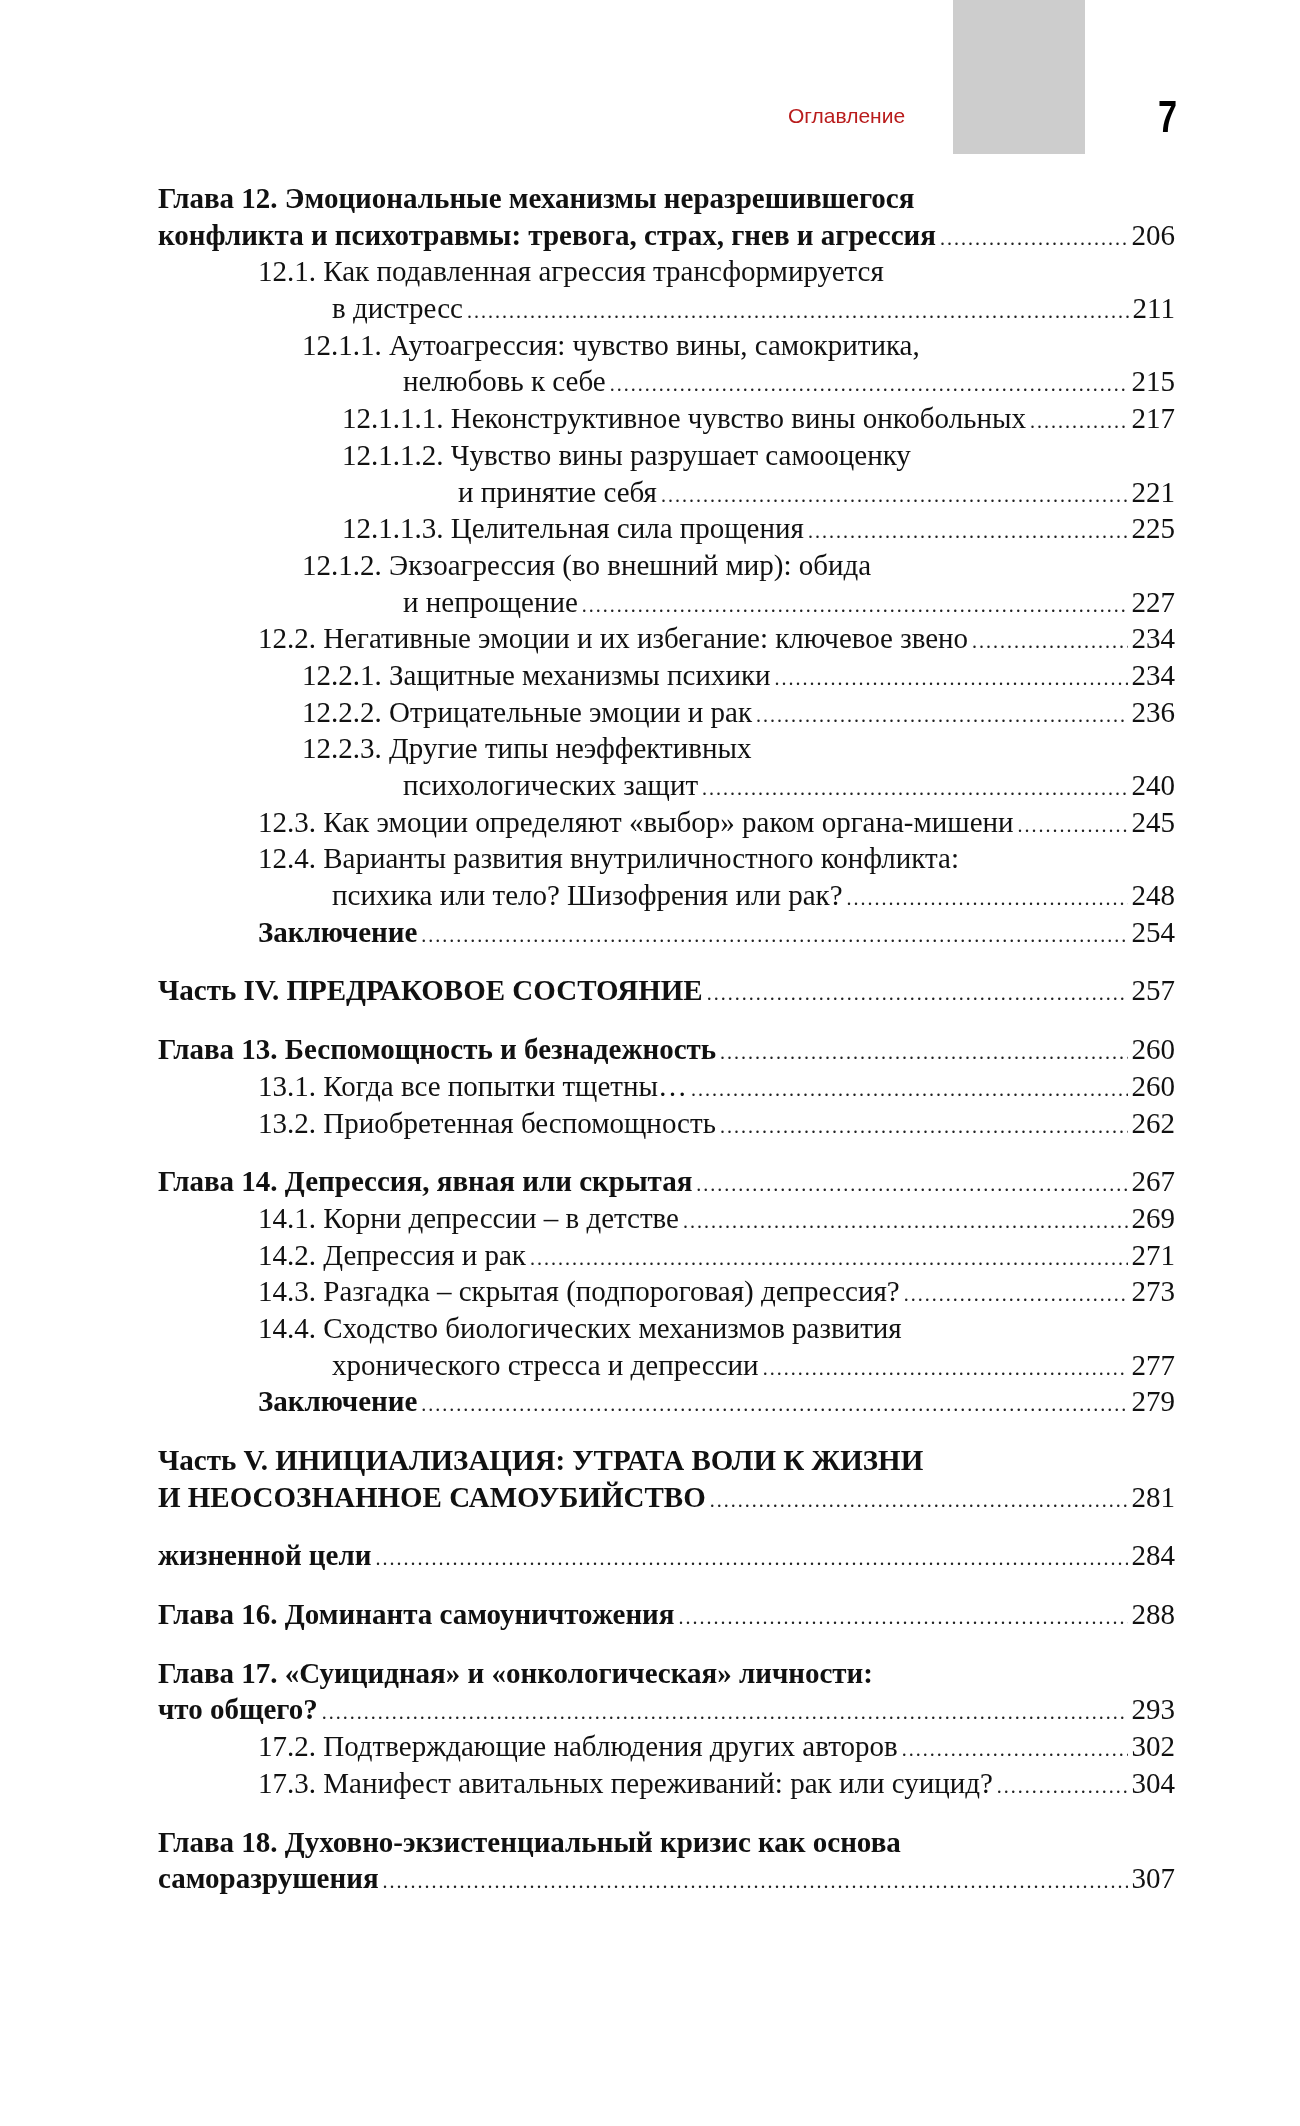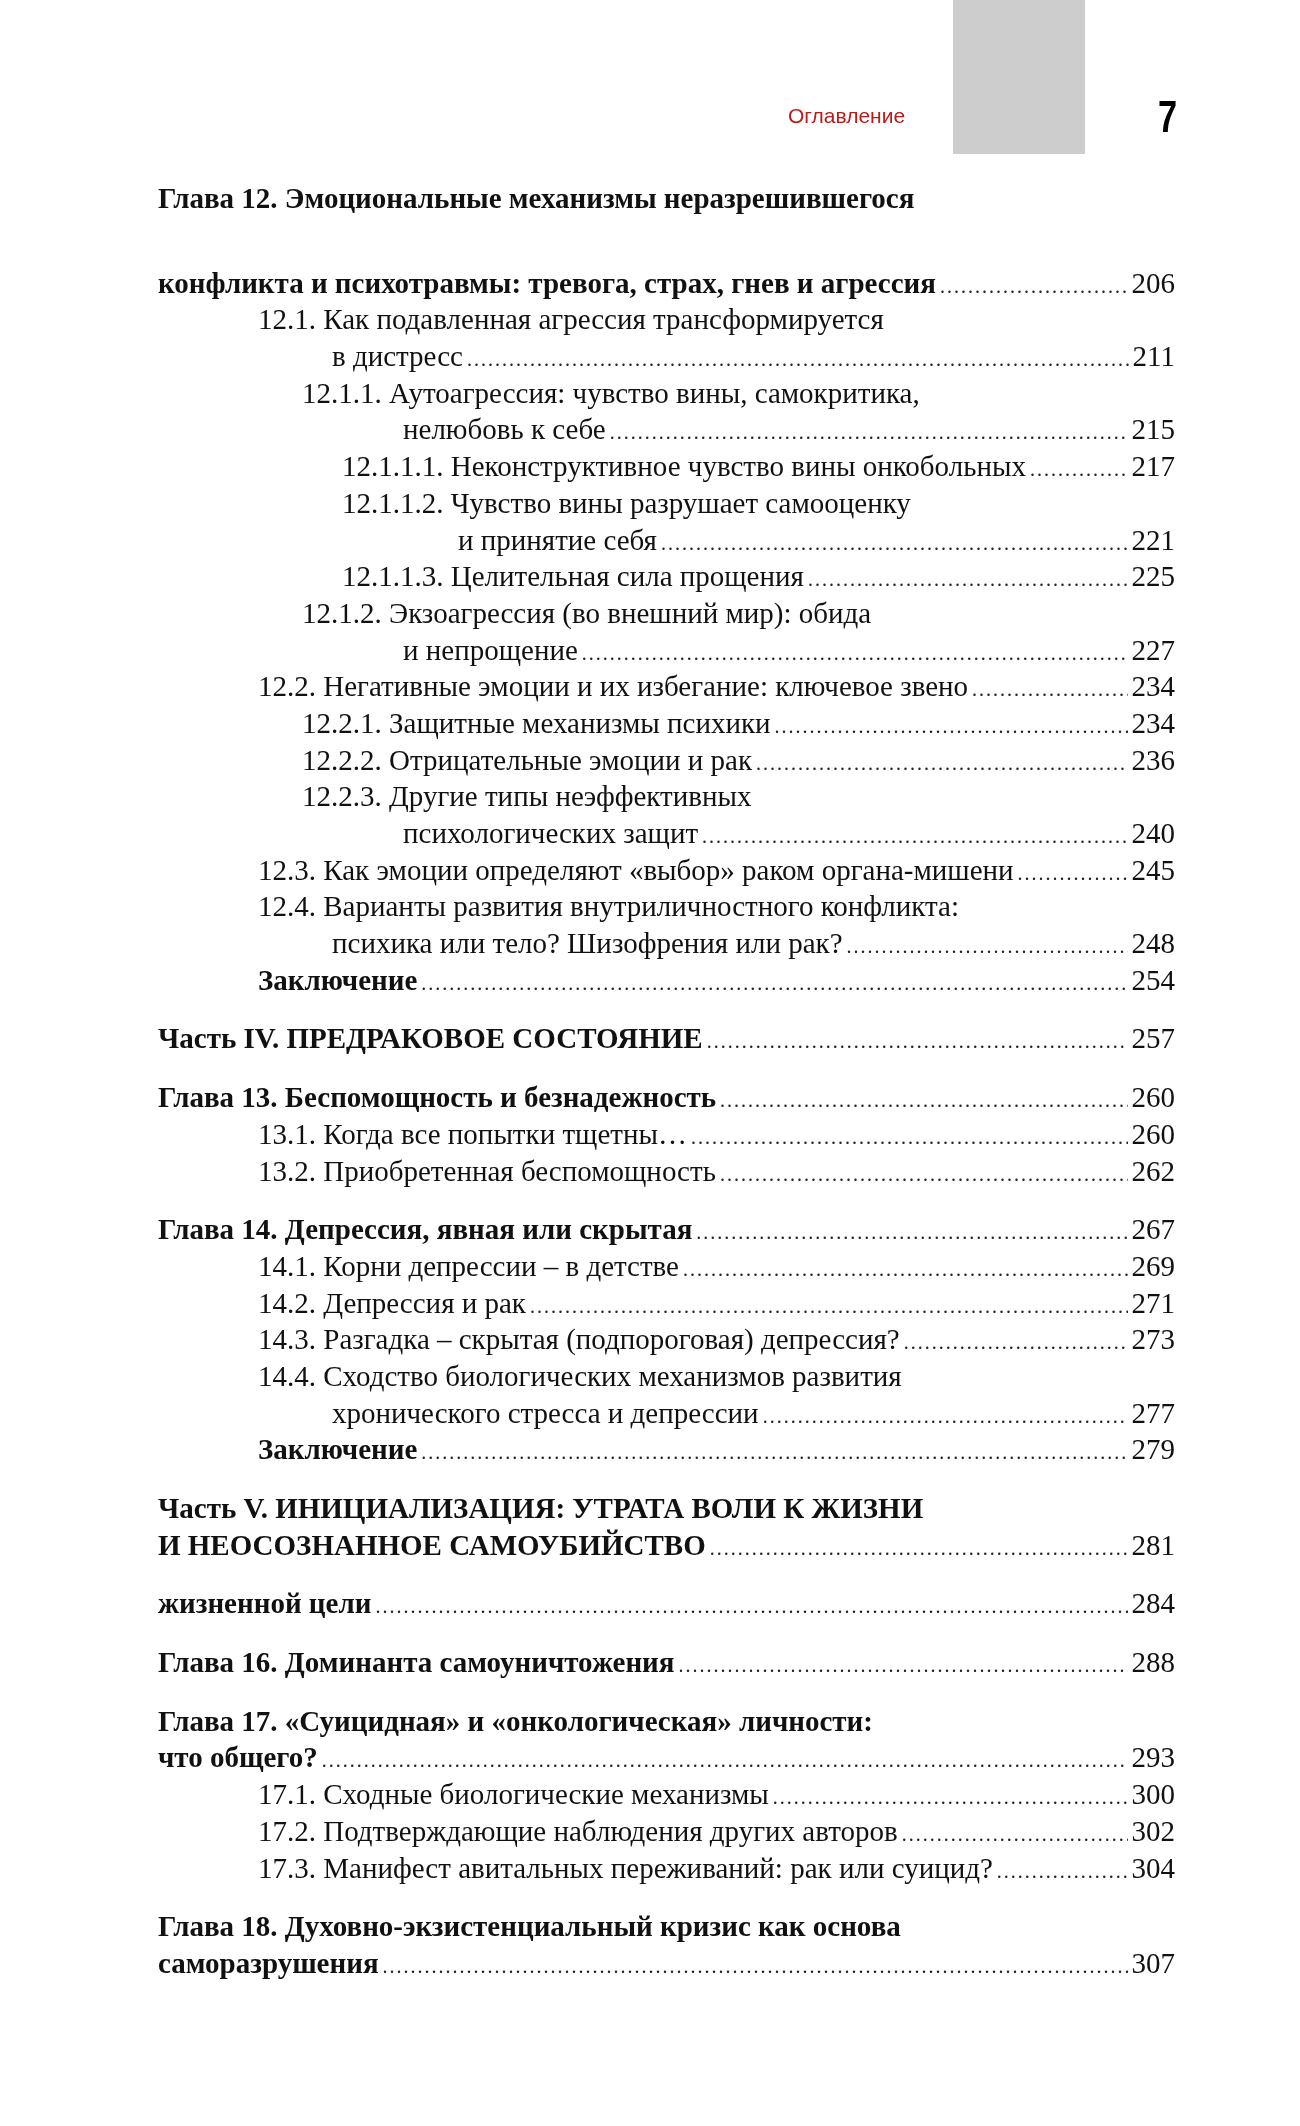--- a/index.html
+++ b/index.html
@@ -31,21 +31,21 @@
     flex: 1 1 auto; overflow: hidden; margin: 0 4px;
     font-weight: normal; letter-spacing: 2px; font-size: 20px; color: #222;
   }
   .line .dots::before {
     content: "..................................................................................................................................................................................................................................";
   }
   .line .pg { flex: 0 0 auto; font-weight: normal; }
   .bold .txt { font-weight: bold; }
   .gap { height: 22px; }
   .l0 .line { padding-left: 0; }
-  .l0 .cont { padding-left: 0; margin-top: 48px; }
+  .l0 .cont { padding-left: 0; }
   .l1 .line.first { padding-left: 100px; }
   .l1 .line.cont { padding-left: 174px; }
   .l2 .line.first { padding-left: 144px; }
   .l2 .line.cont { padding-left: 245px; }
   .l3 .line.first { padding-left: 184px; }
   .l3 .line.cont { padding-left: 300px; }
 </style>
 </head>
 <body>
 
@@ -297,27 +297,20 @@
         <span class="txt">Глава 17. «Суицидная» и «онкологическая» личности:</span>
       </div>
     <div class="line">
         <span class="txt">что общего?</span>
         <span class="dots"></span>
         <span class="pg">293</span>
       </div>
   </div>
   <div class="entry l1">
     <div class="line first">
-        <span class="txt">17.1. Сходные биологические механизмы</span>
-        <span class="dots"></span>
-        <span class="pg">300</span>
-      </div>
-  </div>
-  <div class="entry l1">
-    <div class="line first">
         <span class="txt">17.2. Подтверждающие наблюдения других авторов</span>
         <span class="dots"></span>
         <span class="pg">302</span>
       </div>
   </div>
   <div class="entry l1">
     <div class="line first">
         <span class="txt">17.3. Манифест авитальных переживаний: рак или суицид?</span>
         <span class="dots"></span>
         <span class="pg">304</span>

